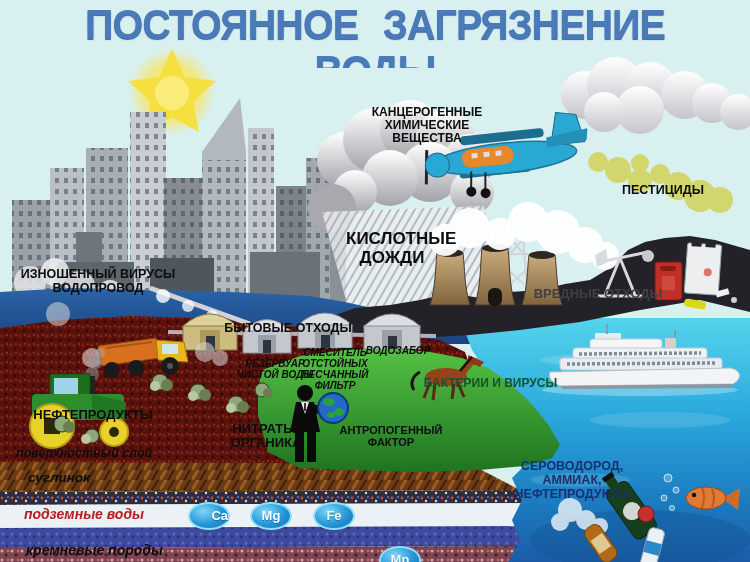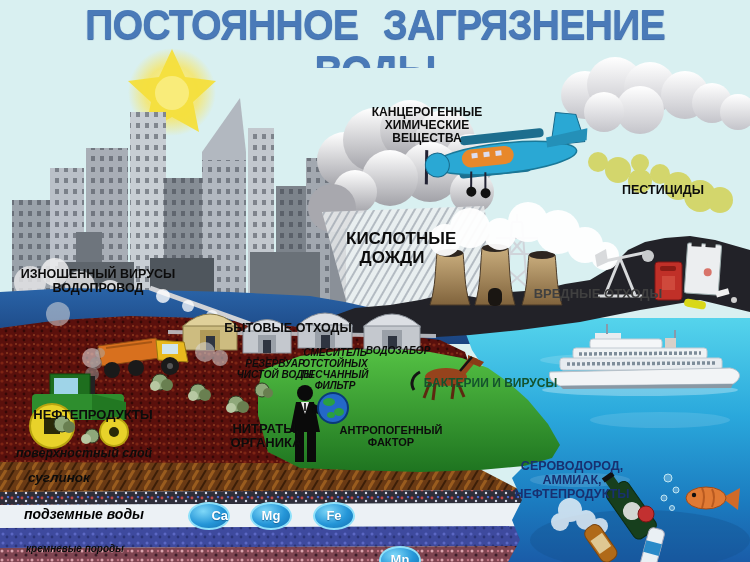--- a/index.html
+++ b/index.html
@@ -475,21 +475,21 @@
 <div class="lbl it" style="left:356px;top:345px;width:84px;font-size:10px;">ВОДОЗАБОР</div>
 
 <div class="lbl" style="left:18px;top:408px;width:150px;font-size:13px;white-space:nowrap;">НЕФТЕПРОДУКТЫ</div>
 <div class="lbl" style="left:418px;top:377px;width:145px;font-size:12px;color:#14532d;white-space:nowrap;">БАКТЕРИИ И ВИРУСЫ</div>
 <div class="lbl" style="left:218px;top:422px;width:96px;font-size:13px;">НИТРАТЫ, ОРГАНИКА</div>
 <div class="lbl" style="left:305px;top:424px;width:132px;font-size:11px;margin-left:20px;">АНТРОПОГЕННЫЙ ФАКТОР</div>
 <div class="lbl" style="left:498px;top:460px;width:148px;font-size:12.5px;color:#183070;">СЕРОВОДОРОД, АММИАК, НЕФТЕПРОДУКТЫ</div>
 
 <div class="lbl it" style="left:16px;top:447px;font-size:12.5px;text-align:left;">поверхностный слой</div>
 <div class="lbl it" style="left:28px;top:471px;font-size:13.5px;text-align:center;">суглинок</div>
-<div class="lbl it" style="left:24px;top:507px;font-size:14px;text-align:left;color:#000000;">подземные воды</div>
-<div class="lbl it" style="left:26px;top:543px;font-size:10px;text-align:left;font-style:italic;">кремневые породы</div>
+<div class="lbl it" style="left:24px;top:507px;font-size:14px;text-align:left;color:#b91c1c;">подземные воды</div>
+<div class="lbl it" style="left:26px;top:543px;font-size:14px;text-align:left;font-style:italic;">кремневые породы</div>
 
 <div class="elem" style="left:188px;top:502px;text-align:right;">Ca</div>
 <div class="elem" style="left:250px;top:502px;">Mg</div>
 <div class="elem" style="left:313px;top:502px;">Fe</div>
 <div class="elem" style="left:379px;top:502px;margin-top:44px;">Mn</div>
 
 </div>
 
 </body></html>

